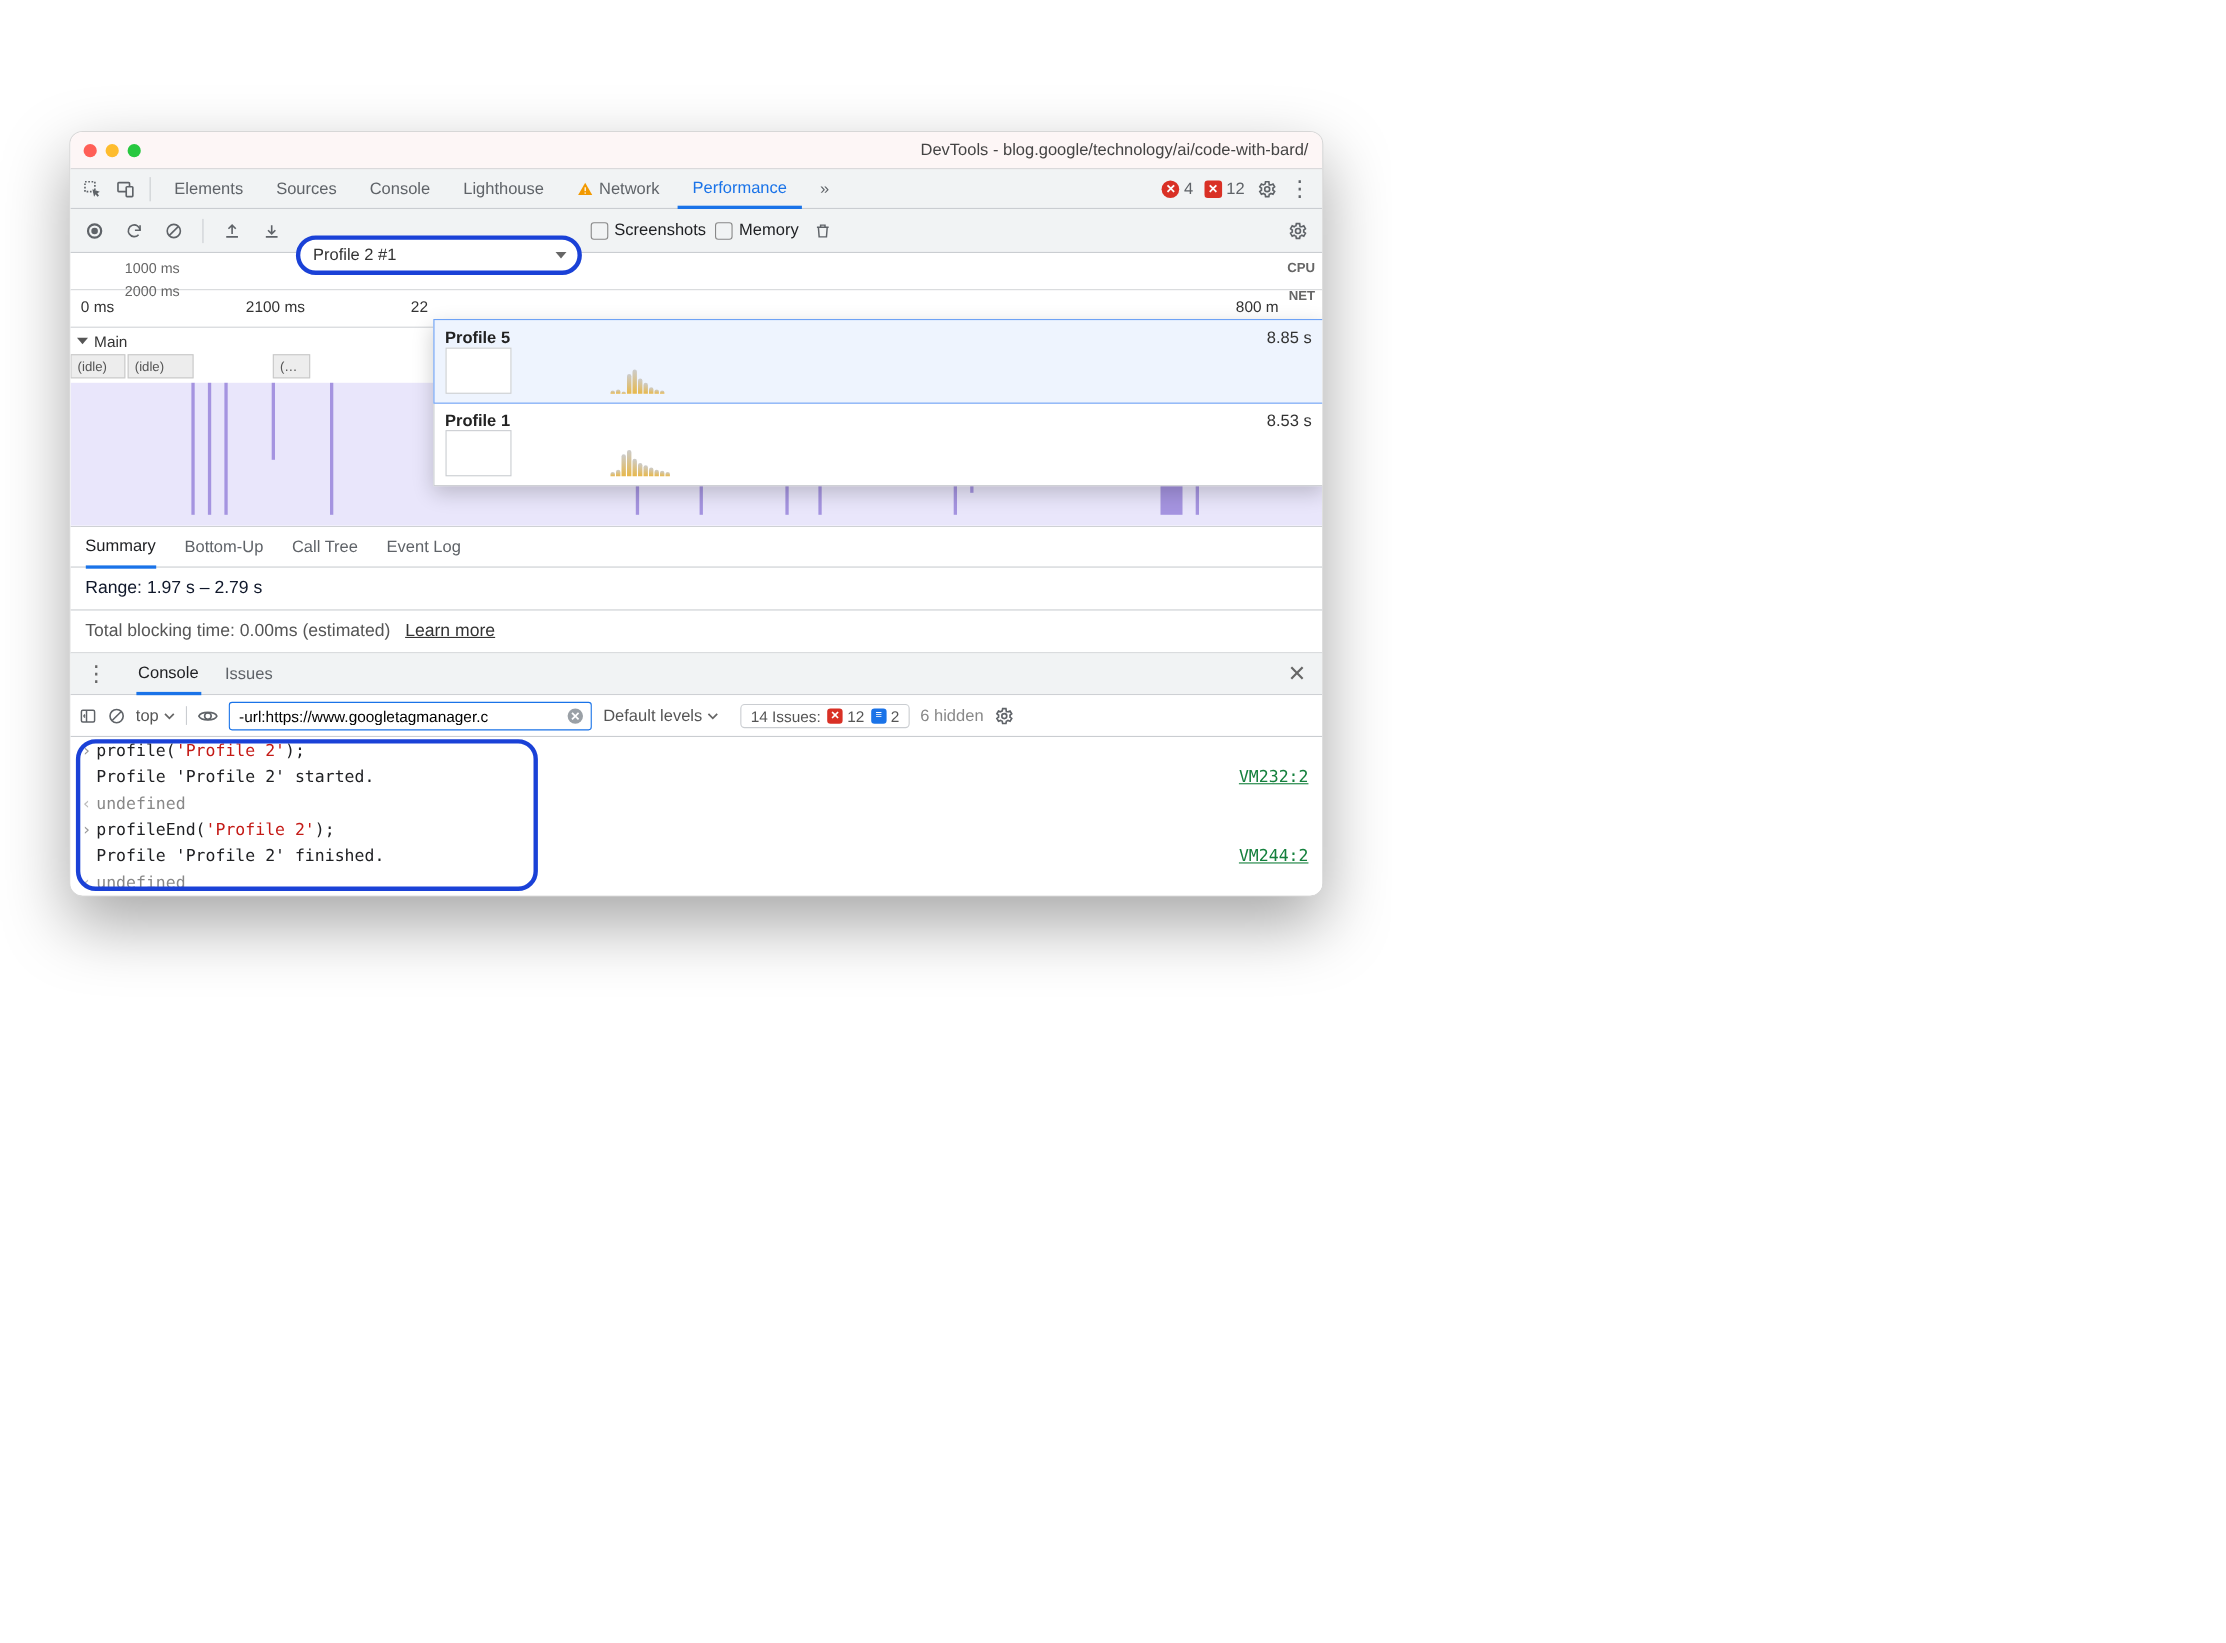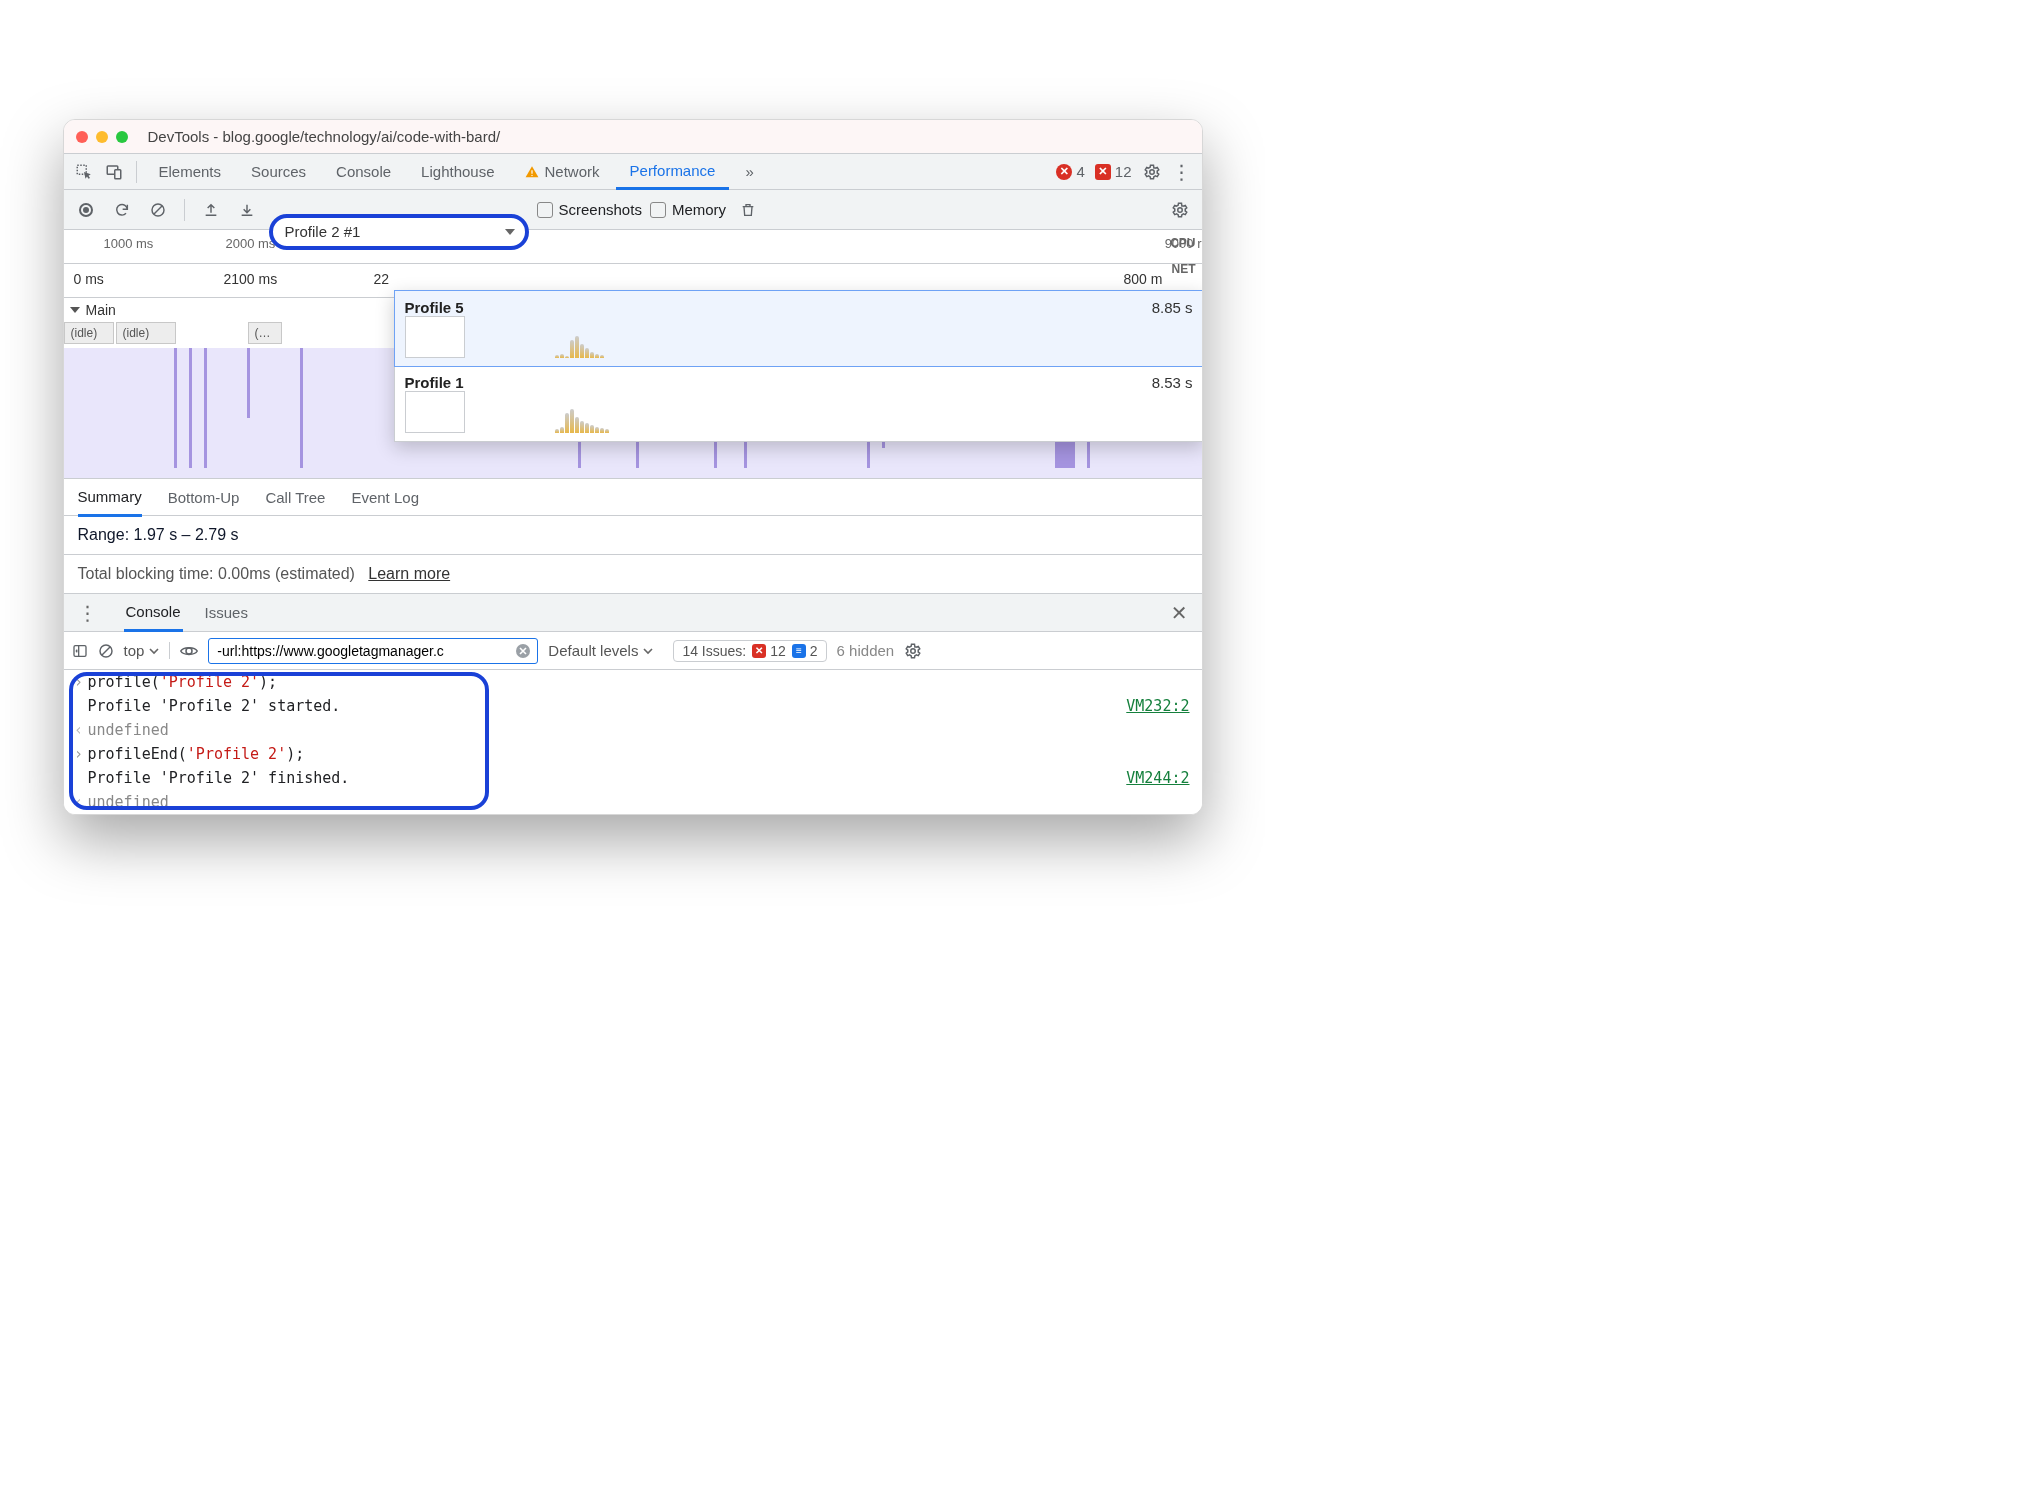--- a/index.html
+++ b/index.html
@@ -29,21 +29,21 @@
     border:1px solid #d7d7d7;
     position: relative;
   }
   .titlebar {
     display:flex; align-items:center; height:34px;
     padding:0 12px; background:#fdf6f6; border-bottom:1px solid var(--border);
   }
   .lights { display:flex; gap:8px; margin-right:20px;}
   .lights span{width:12px;height:12px;border-radius:50%;}
   .red{background:#ff5f57}.yellow{background:#febc2e}.green{background:#28c840}
-  .titlebar .title{flex:1;text-align:left;font-size:15px;color:#444;font-weight:500;}
+  .titlebar .title{flex:1;text-align:right;font-size:15px;color:#444;font-weight:500;}
 
   .tabstrip {
     display:flex; align-items:center; height:36px;
     border-bottom:1px solid var(--border); background:var(--bg-toolbar);
     padding:0 6px; gap:2px; font-size:15px; color:var(--text-dim);
   }
   .tabstrip .iconbtn, .toolbar .iconbtn {
     width:28px; height:28px; display:flex; align-items:center; justify-content:center;
     border-radius:4px; color:#5f6368;
   }
@@ -63,21 +63,21 @@
     position:relative; border:4px solid var(--hl); border-radius:18px;
     height:36px; min-width:260px; display:flex; align-items:center;
     padding:0 30px 0 12px; background:#fff; color:#333; font-size:15px;margin-top:44px;
   }
   .select-hl::after{content:"";position:absolute;right:10px;top:50%;width:0;height:0;border-left:5px solid transparent;border-right:5px solid transparent;border-top:6px solid #666;transform:translateY(-50%);}
   .chk{display:flex;align-items:center;gap:6px;font-size:15px;color:var(--text)}
   .chk .box{width:16px;height:16px;border:1.5px solid #888;border-radius:3px}
 
   .timeline-mini {
     height:34px; background:#fff; border-bottom:1px solid var(--border);
-    display:flex; font-size:13px; color:#666; padding-left:40px;
+    display:flex; font-size:13px; color:#666; padding-left:50px;flex-direction:column;
   }
   .timeline-mini span{width:130px;padding-top:6px}
   .cpu-net{position:absolute;right:6px;top:110px;font-size:12px;color:#666;text-align:right;line-height:26px;font-weight:600}
 
   .timeline-ms{height:34px;background:#fff;border-bottom:1px solid var(--border);display:flex;font-size:14px;color:#333;padding-left:10px}
   .timeline-ms span{padding:7px 0;width:150px}
 
   .dropdown-panel {
     position:absolute; top:170px; left:330px; width:810px;
     background:#fff; border:1px solid var(--border);

